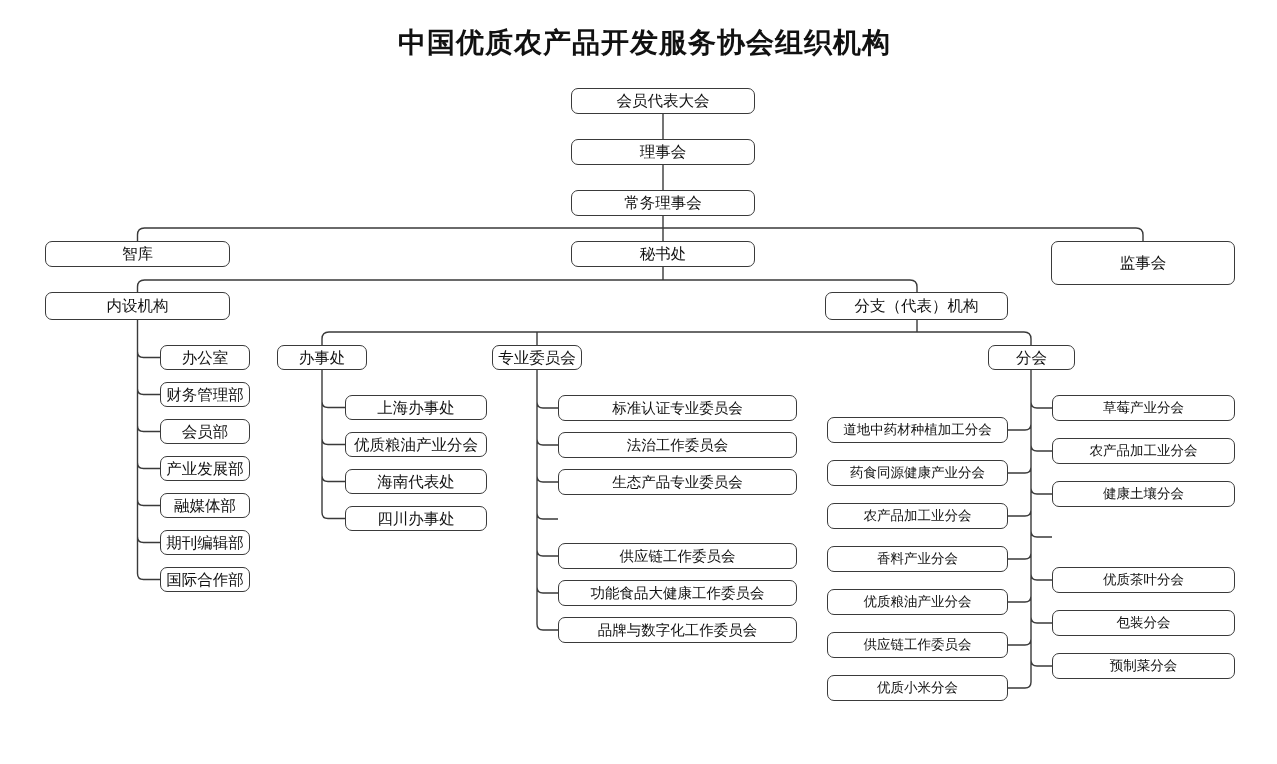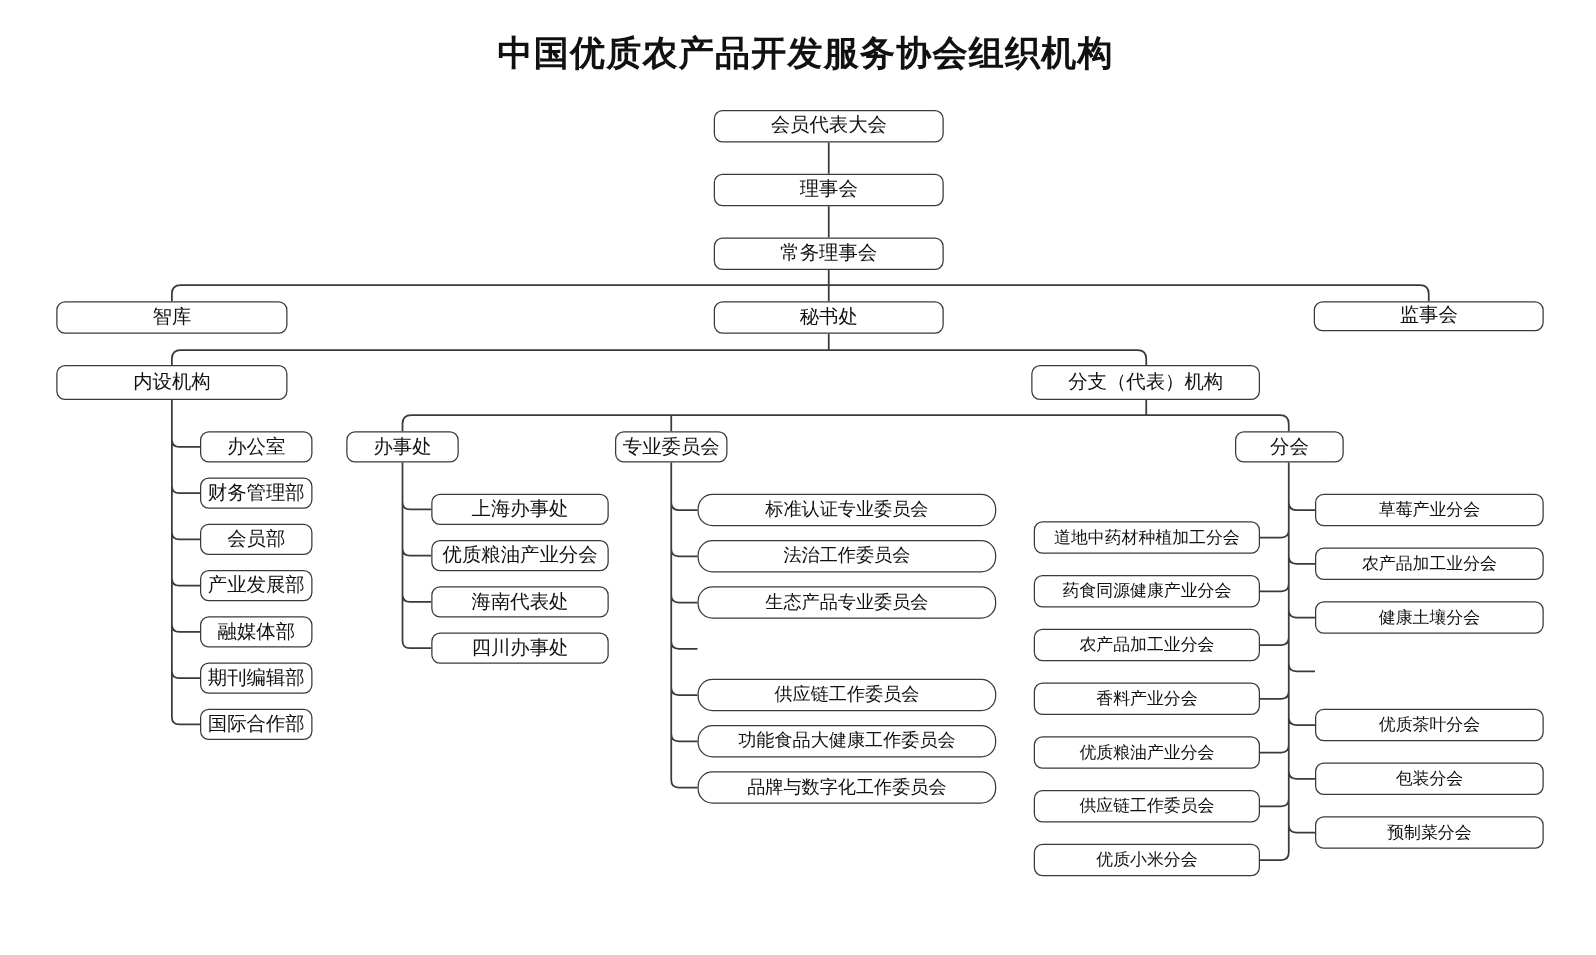--- a/index.html
+++ b/index.html
@@ -36,21 +36,21 @@
     border:1.4px solid #3a3a3a;
     border-radius:7px;
     display:flex;
     align-items:center;
     justify-content:center;
     font-size:15.5px;
     color:#111111;
     white-space:nowrap;
     line-height:1;
   }
-  .node.md{font-size:14.5px;border-radius:12px;}
+  .node.md{font-size:14.5px;}
   .node.sm{font-size:13.5px;}
 </style>
 </head>
 <body>
 
 <div class="canvas">
 
   <h1 class="title">中国优质农产品开发服务协会组织机构</h1>
 
   <svg class="connectors" width="1277" height="764" viewBox="0 0 1277 764">
@@ -94,21 +94,21 @@
          M1031,596 Q1031,602 1025,602 L1008,602
          M1031,639 Q1031,645 1025,645 L1008,645"></path>
   </svg>
 
   <div class="node" style="left:571px;top:88px;width:184px;height:26px">会员代表大会</div>
   <div class="node" style="left:571px;top:139px;width:184px;height:26px">理事会</div>
   <div class="node" style="left:571px;top:190px;width:184px;height:26px">常务理事会</div>
 
   <div class="node" style="left:45px;top:241px;width:185px;height:26px">智库</div>
   <div class="node" style="left:571px;top:241px;width:184px;height:26px">秘书处</div>
-  <div class="node" style="left:1051px;top:241px;width:184px;height:24px">监事会</div>
+  <div class="node" style="left:1051px;top:241px;width:184px;height:44px">监事会</div>
 
   <div class="node" style="left:45px;top:292px;width:185px;height:28px">内设机构</div>
   <div class="node" style="left:825px;top:292px;width:183px;height:28px">分支（代表）机构</div>
 
   <div class="node" style="left:160px;top:345px;width:90px;height:25px">办公室</div>
   <div class="node" style="left:160px;top:382px;width:90px;height:25px">财务管理部</div>
   <div class="node" style="left:160px;top:419px;width:90px;height:25px">会员部</div>
   <div class="node" style="left:160px;top:456px;width:90px;height:25px">产业发展部</div>
   <div class="node" style="left:160px;top:493px;width:90px;height:25px">融媒体部</div>
   <div class="node" style="left:160px;top:530px;width:90px;height:25px">期刊编辑部</div>

